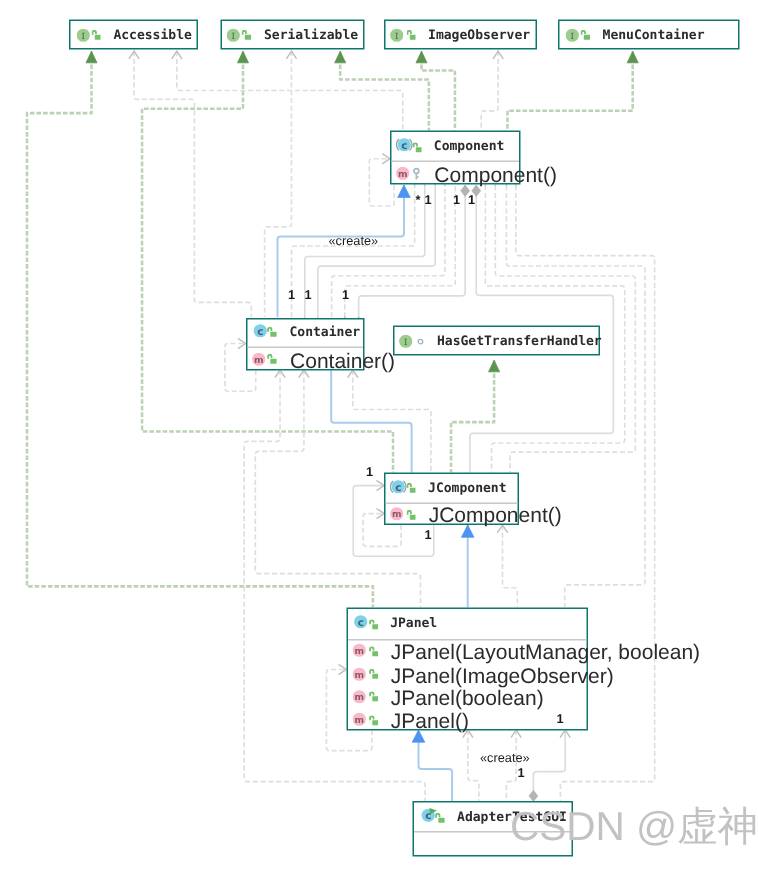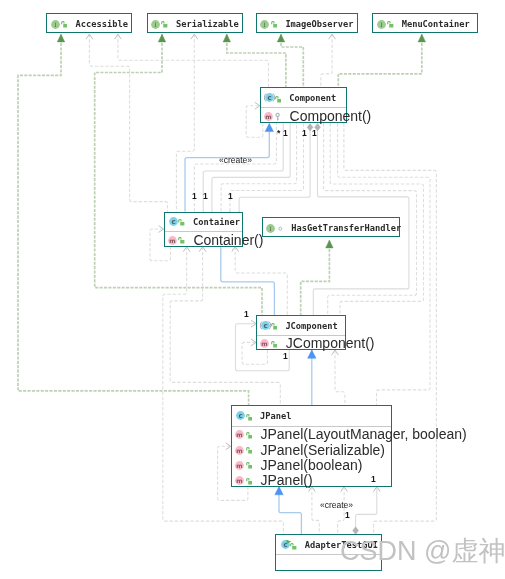--- a/index.html
+++ b/index.html
@@ -136,21 +136,21 @@
               <circle cx="4.5" cy="4.5" r="4.4" fill="#9ccd8e"></circle>
               <text x="4.5" y="6.9" text-anchor="middle" font-family="DejaVu Serif, serif" font-size="5.8" font-weight="normal" fill="#4e5c4e">I</text>
             </svg></span>
           <span class="ic2"><svg width="6.4" height="7.4" viewBox="0 0 6.4 7.4">
               <path d="M0.7,3.2 L0.7,1.6 A1.15,1.1 0 0 1 3.0,1.6 L3.0,2.6" fill="none" stroke="#73c269" stroke-width="1.2" stroke-linecap="butt"></path>
               <rect x="2.2" y="3.1" width="4.2" height="3.4" rx="0.3" fill="#73c269"></rect>
             </svg></span>
           <span class="nm">ImageObserver</span>
         </div>
       </div>
-      <div class="node" style="left: 372.4px; top: 13.2px; width: 106px; height: 19.4px;">
+      <div class="node" style="left: 372.4px; top: 13.2px; width: 121px; height: 19.4px;">
         <div class="hdr" style="height: 19.4px;">
           <span class="ic1"><svg width="9" height="9" viewBox="0 0 9 9">
               <circle cx="4.5" cy="4.5" r="4.4" fill="#9ccd8e"></circle>
               <text x="4.5" y="6.9" text-anchor="middle" font-family="DejaVu Serif, serif" font-size="5.8" font-weight="normal" fill="#4e5c4e">I</text>
             </svg></span>
           <span class="ic2"><svg width="6.4" height="7.4" viewBox="0 0 6.4 7.4">
               <path d="M0.7,3.2 L0.7,1.6 A1.15,1.1 0 0 1 3.0,1.6 L3.0,2.6" fill="none" stroke="#73c269" stroke-width="1.2" stroke-linecap="butt"></path>
               <rect x="2.2" y="3.1" width="4.2" height="3.4" rx="0.3" fill="#73c269"></rect>
             </svg></span>
           <span class="nm">MenuContainer</span>
@@ -276,21 +276,21 @@
           </div>
           <div class="row" style="height: 25%;">
             <span class="ic1"><svg width="9" height="9" viewBox="0 0 9 9">
                 <circle cx="4.5" cy="4.5" r="4.4" fill="#f9b9c9"></circle>
                 <text x="4.5" y="6.9" text-anchor="middle" font-family="DejaVu Sans, sans-serif" font-size="6.1" font-weight="bold" fill="#8a5a63">m</text>
               </svg></span>
             <span class="ic2"><svg width="6.4" height="7.4" viewBox="0 0 6.4 7.4">
                 <path d="M0.7,3.2 L0.7,1.6 A1.15,1.1 0 0 1 3.0,1.6 L3.0,2.6" fill="none" stroke="#73c269" stroke-width="1.2" stroke-linecap="butt"></path>
                 <rect x="2.2" y="3.1" width="4.2" height="3.4" rx="0.3" fill="#73c269"></rect>
               </svg></span>
-            <span class="mm">JPanel(Serializable)</span>
+            <span class="mm">JPanel(ImageObserver)</span>
           </div>
           <div class="row" style="height: 25%;">
             <span class="ic1"><svg width="9" height="9" viewBox="0 0 9 9">
                 <circle cx="4.5" cy="4.5" r="4.4" fill="#f9b9c9"></circle>
                 <text x="4.5" y="6.9" text-anchor="middle" font-family="DejaVu Sans, sans-serif" font-size="6.1" font-weight="bold" fill="#8a5a63">m</text>
               </svg></span>
             <span class="ic2"><svg width="6.4" height="7.4" viewBox="0 0 6.4 7.4">
                 <path d="M0.7,3.2 L0.7,1.6 A1.15,1.1 0 0 1 3.0,1.6 L3.0,2.6" fill="none" stroke="#73c269" stroke-width="1.2" stroke-linecap="butt"></path>
                 <rect x="2.2" y="3.1" width="4.2" height="3.4" rx="0.3" fill="#73c269"></rect>
               </svg></span>

